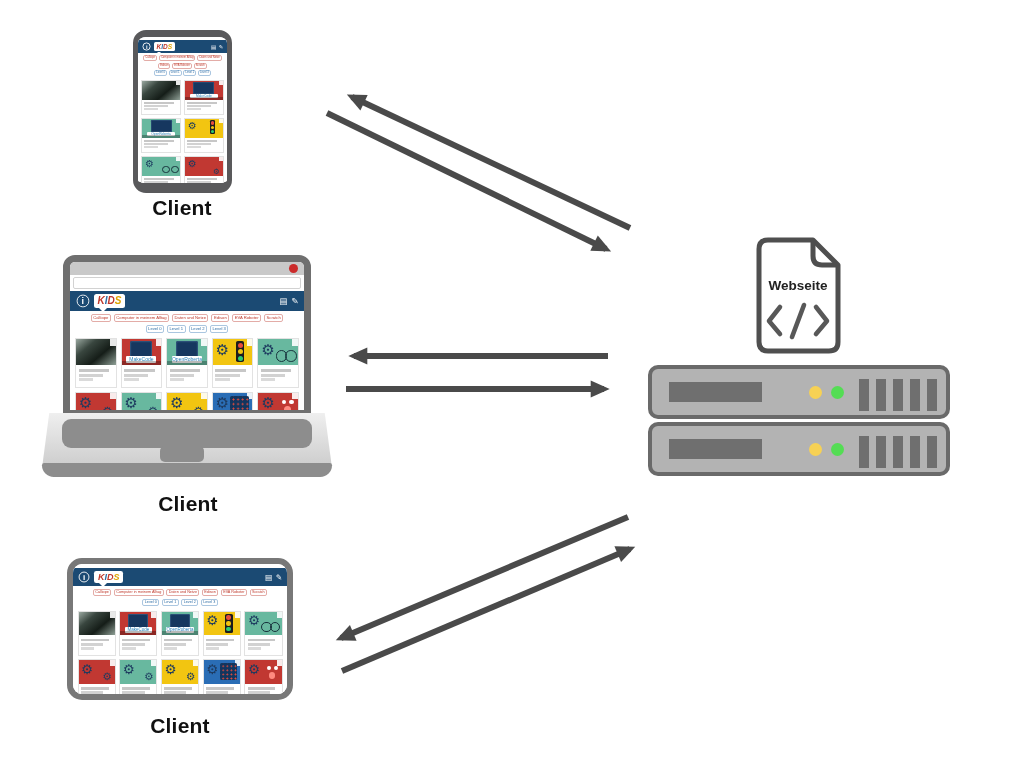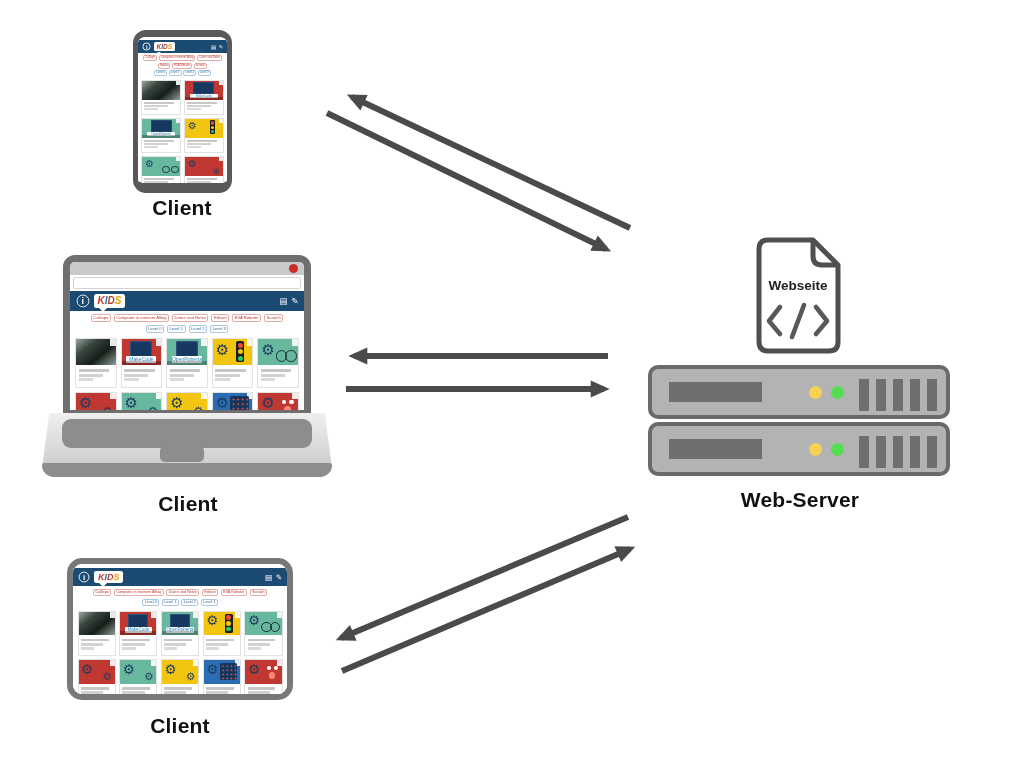--- a/index.html
+++ b/index.html
@@ -558,21 +558,20 @@
       <div class="slot"></div>
       <span class="led led-y"></span>
       <span class="led led-g"></span>
       <div class="vent" style="left:207px"></div>
       <div class="vent" style="left:224px"></div>
       <div class="vent" style="left:241px"></div>
       <div class="vent" style="left:258px"></div>
       <div class="vent" style="left:275px"></div>
     </div>
   </div>
-  <div class="dev-label" style="left:725px;top:488px;width:150px;">Web-Server</div>
 
   <svg class="doc-svg" width="86" height="118" viewBox="0 0 86 118">
     <path class="doc-outline" d="M 12 3 H 57 L 82 28 V 105 Q 82 114 73 114 H 12 Q 3 114 3 105 V 12 Q 3 3 12 3 Z"></path>
     <path class="doc-fold" d="M 57 3 V 19 Q 57 28 66 28 H 82"></path>
     <text class="doc-title" x="42" y="53" text-anchor="middle">Webseite</text>
     <polyline class="code-stroke" points="24,70 13,84 24,97"></polyline>
     <line class="code-stroke" x1="36" y1="100" x2="48" y2="68"></line>
     <polyline class="code-stroke" points="60,70 71,84 60,97"></polyline>
   </svg>
 

